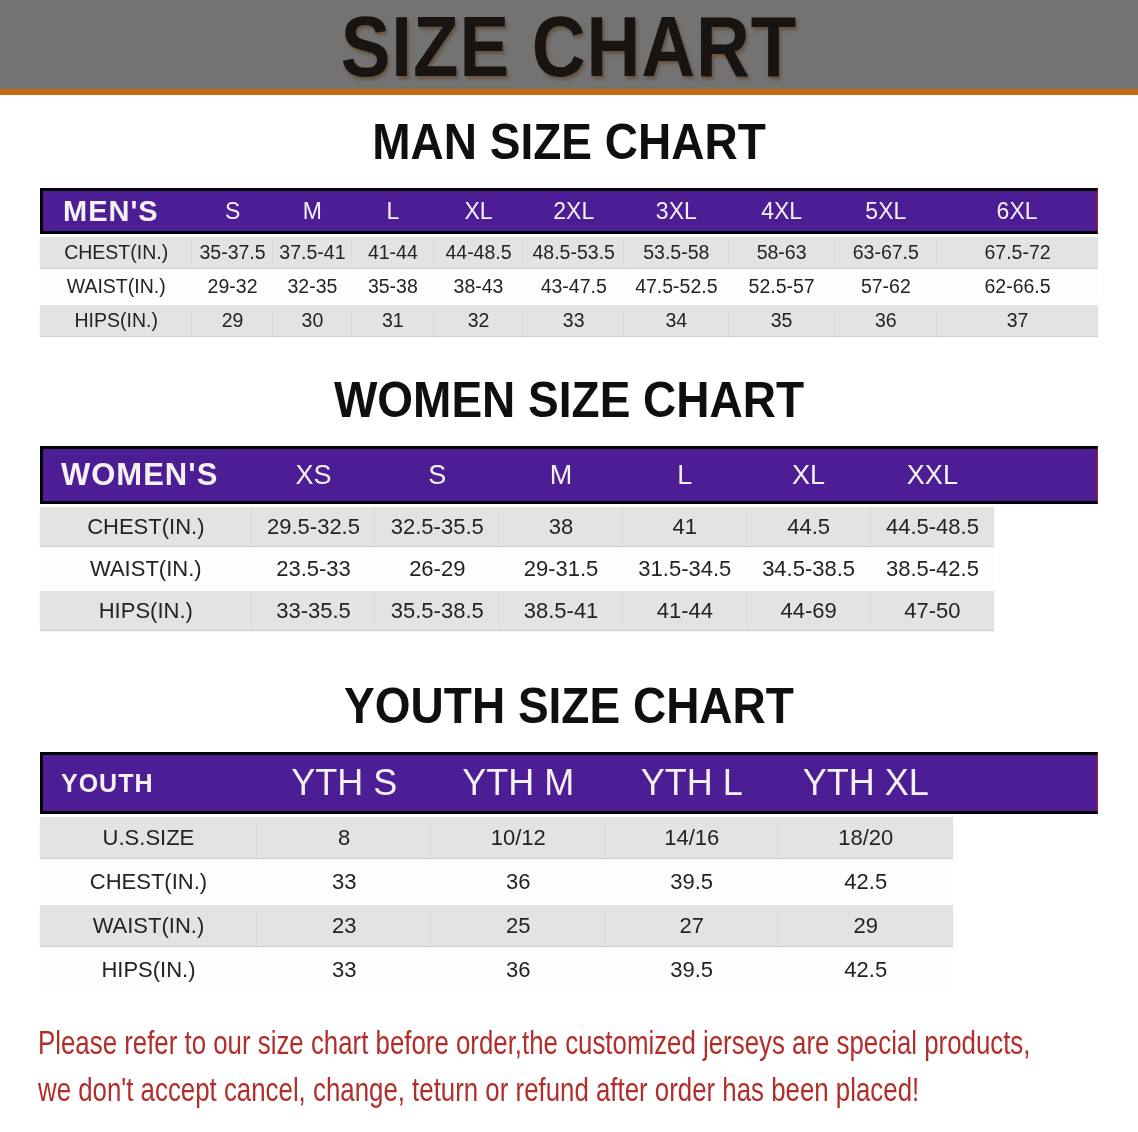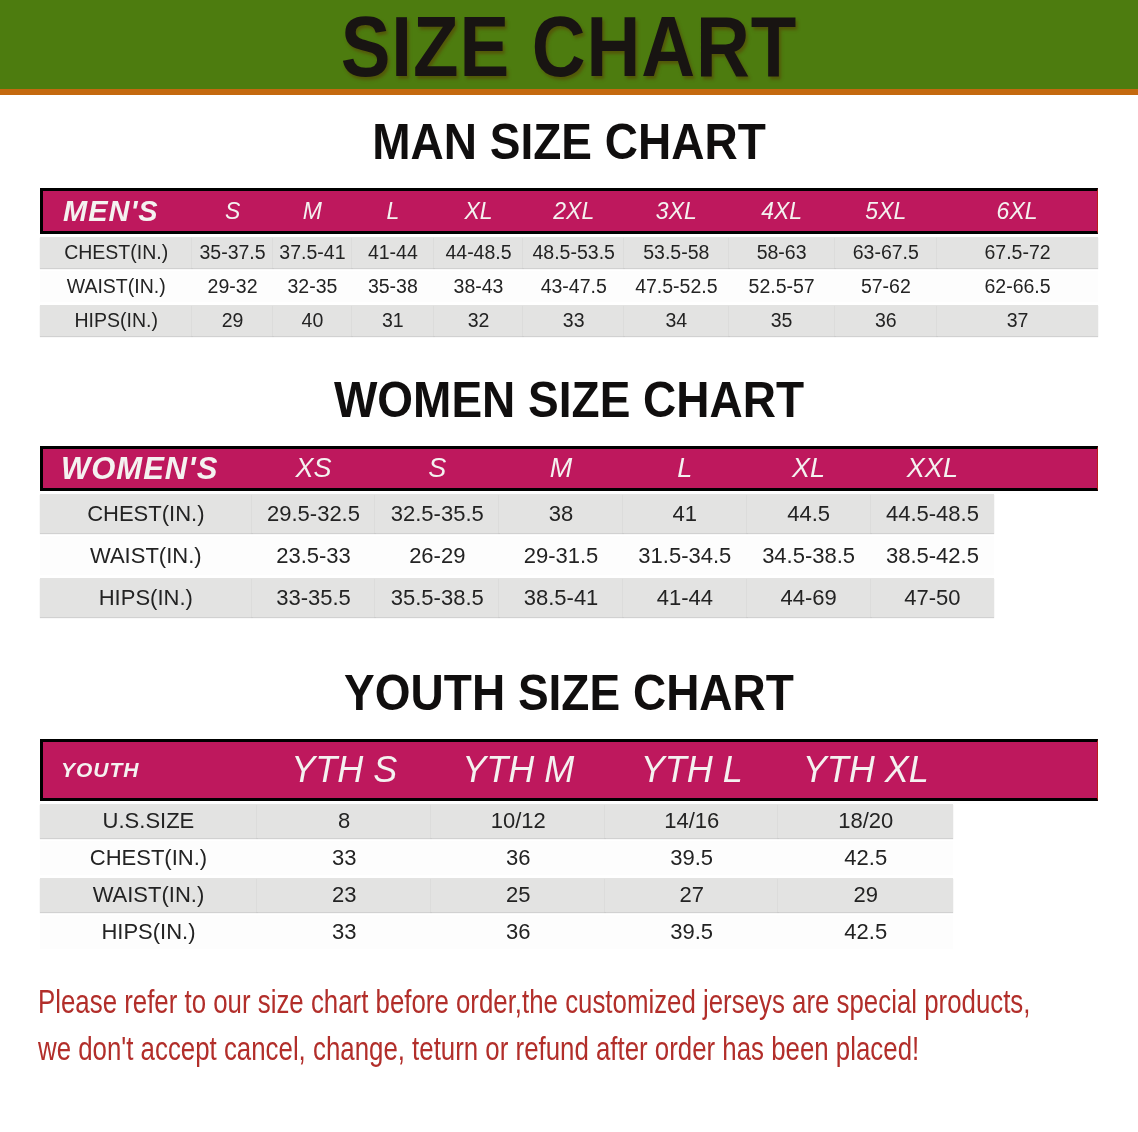--- a/index.html
+++ b/index.html
@@ -9,21 +9,21 @@
     height: 1132px;
     background: #ffffff;
     font-family: "Liberation Sans", sans-serif;
     overflow: hidden;
   }
 
   
   .banner {
     width: 1138px;
     height: 95px;
-    background: #4d7c0f;
+    background: #737373;
     border-bottom: 6px solid #C4690F;
     text-align: center;
   }
   .banner-title {
     display: inline-block;
     font-size: 76px;
     font-weight: 900;
     color: #181412;
     letter-spacing: 1px;
     line-height: 95px;
@@ -49,28 +49,27 @@
 
   
   table.size-table {
     width: 1058px;
     margin: 16px auto 0 auto;
     border-collapse: separate;
     border-spacing: 0 3px;
     table-layout: fixed;
   }
   table.size-table thead th {
-    background: #be185d;
+    background: #4c1d95;
     color: #f4f2f0;
     border-top: 3px solid #000;
     border-bottom: 3px solid #000;
     font-weight: normal;
     text-align: center;
     white-space: nowrap;
-    font-style: italic;
   }
   table.size-table thead th:first-child {
     border-left: 3px solid #000;
     text-align: left;
     font-weight: bold;
     letter-spacing: 1px;
   }
   table.size-table thead th:last-child { border-right: 1px solid #b91c1c; }
   table.size-table tbody th,
   table.size-table tbody td {
@@ -83,28 +82,28 @@
   table.size-table tbody tr:nth-child(odd)  td { background: #e3e3e2; box-shadow: 0 1px 1px rgba(0,0,0,0.18); }
   table.size-table tbody tr:nth-child(even) th,
   table.size-table tbody tr:nth-child(even) td { background: #fdfdfd; }
 
   
   #men-table thead th { height: 46px; font-size: 23px; }
   #men-table thead th:first-child { font-size: 29px; padding-left: 20px; }
   #men-table tbody th, #men-table tbody td { height: 31px; font-size: 19.5px; }
 
   
-  #women-table thead th { height: 45px; font-size: 27px; }
+  #women-table thead th { height: 58px; font-size: 27px; }
   #women-table thead th:first-child { font-size: 31px; padding-left: 18px; }
   #women-table tbody th, #women-table tbody td { height: 39px; font-size: 22px; }
 
   
   #youth-table thead th { height: 62px; font-size: 36px; }
-  #youth-table thead th:first-child { font-size: 21px; padding-left: 18px; }
-  #youth-table tbody th, #youth-table tbody td { height: 34px; font-size: 22px; margin-top: 14px; }
+  #youth-table thead th:first-child { font-size: 25px; padding-left: 18px; }
+  #youth-table tbody th, #youth-table tbody td { height: 41px; font-size: 22px; margin-top: 14px; }
 
   
   .footer-note {
     margin: 26px 0 0 38px;
     width: 1062px;
     color: #B22E2A;
     font-size: 34px;
     line-height: 1.38;
     transform: scaleX(0.76);
     transform-origin: left top;
@@ -168,21 +167,21 @@
         <td>38-43</td>
         <td>43-47.5</td>
         <td>47.5-52.5</td>
         <td>52.5-57</td>
         <td>57-62</td>
         <td>62-66.5</td>
       </tr>
       <tr>
         <th>HIPS(IN.)</th>
         <td>29</td>
-        <td>40</td>
+        <td>30</td>
         <td>31</td>
         <td>32</td>
         <td>33</td>
         <td>34</td>
         <td>35</td>
         <td>36</td>
         <td>37</td>
       </tr>
     </tbody>
 </table>

